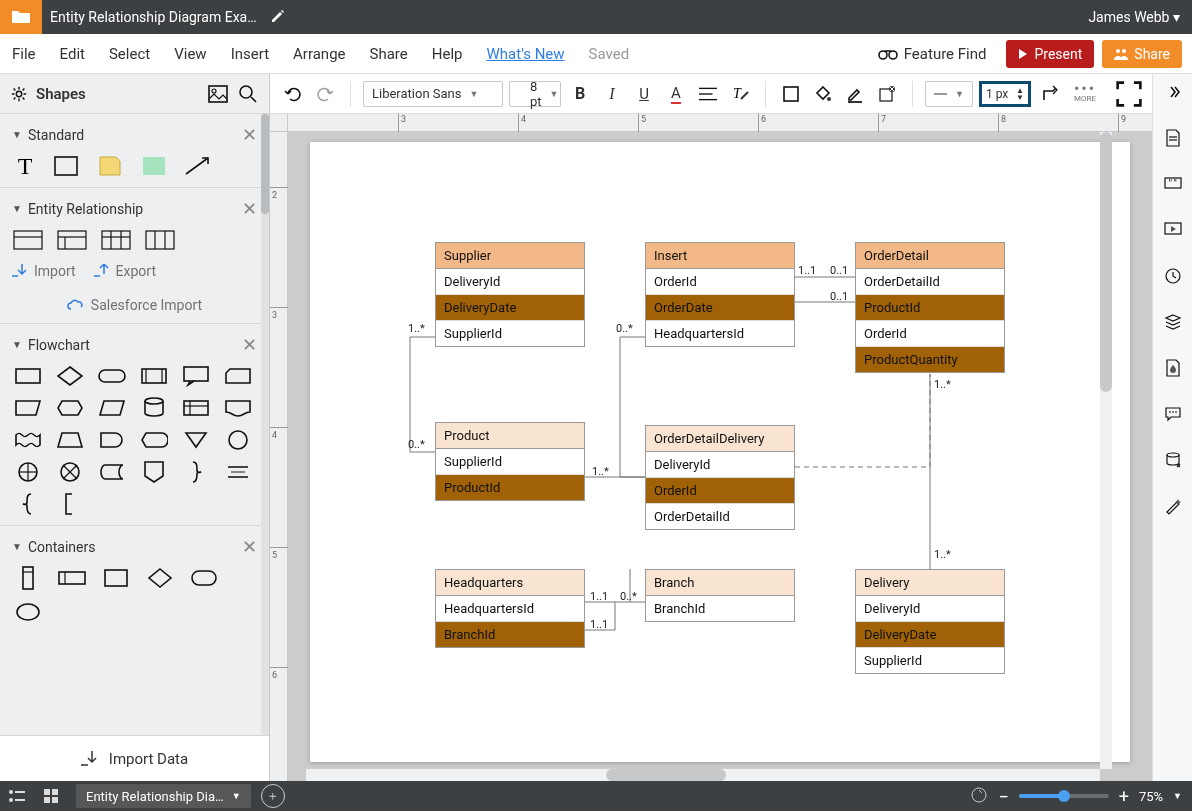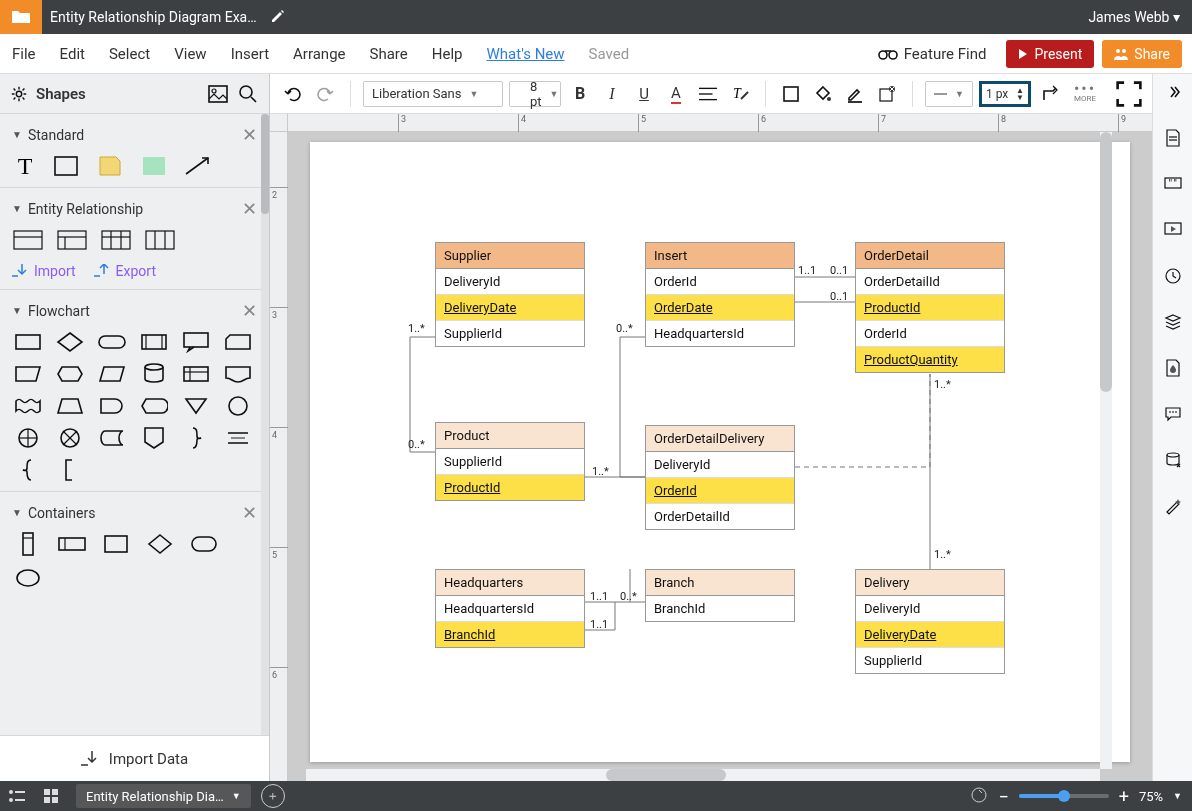--- a/index.html
+++ b/index.html
@@ -25,21 +25,21 @@
 .left-top { height:40px; display:flex; align-items:center; padding:16px 10px; border-bottom:1px solid #d5d7d9; gap:8px;}
 .left-top .gear { width:18px; height:18px;}
 .left-top .title { font-weight:600; font-size:15px; color:#333; flex:1;}
 .left-top .img-ico,.left-top .search-ico{width:22px;height:22px;display:flex;align-items:center;justify-content:center;}
 .cat { border-bottom:1px solid #d5d7d9; padding:10px 12px;}
 .cat-h { display:flex; align-items:center; font-size:14px; color:#333;}
 .cat-h .tri { font-size:10px; margin-right:6px; color:#555;}
 .cat-h .close-x { margin-left:auto; color:#888; font-size:18px; cursor:pointer;}
 .cat-body { padding-top:10px; display:flex; flex-wrap:wrap; gap:12px;}
 .shape-cell { width:32px; height:22px; display:flex; align-items:center; justify-content:center;}
-.er-actions { display:flex; flex-wrap:wrap; gap:18px; padding-top:12px; color:#8b5cf6; font-size:14px;}
+.er-actions { display:flex; flex-wrap:wrap; gap:18px; padding-top:12px; color:#737373; font-size:14px;}
 .er-actions .act{display:flex;align-items:center;gap:6px;cursor:pointer;white-space:nowrap;}
 .left-foot { margin-top:auto; border-top:1px solid #d5d7d9; height:46px; display:flex; align-items:center; justify-content:center; gap:10px; font-size:15px; color:#333; background:#fff;}
 .left-scroll-track{position:absolute;right:0;top:40px;bottom:46px;width:8px;background:#e0e2e4;}
 .left-scroll-thumb{position:absolute;right:0;top:40px;width:8px;height:100px;background:#b9bcbe;border-radius:4px;}
 
 .toolbar{height:40px;border-bottom:1px solid #ddd;display:flex;align-items:center;padding:0 10px;gap:6px;font-size:13px;color:#333;}
 .toolbar .divider{width:1px;height:26px;background:#ddd;margin:0 6px;}
 .toolbar .sel{border:1px solid #c8c8c8;height:26px;display:flex;align-items:center;padding:0 8px;font-size:13px;border-radius:2px;cursor:pointer;}
 .toolbar .tico{width:26px;height:26px;display:flex;align-items:center;justify-content:center;cursor:pointer;color:#333;}
 .toolbar .tico svg{width:18px;height:18px;}
@@ -58,21 +58,21 @@
 .ruler-h .tick{position:absolute;top:0;height:18px;border-left:1px solid #999;padding-left:2px;}
 .canvaswrap{flex:1;display:flex;position:relative;overflow:hidden;}
 .ruler-v{width:18px;background:#edeff1;border-right:1px solid #c9c9c9;position:relative;font-size:9px;color:#666;}
 .ruler-v .tick{position:absolute;left:0;width:18px;border-top:1px solid #999;padding-top:2px;text-align:left;padding-left:2px;}
 .canvas-outer{flex:1;background:#ccc;position:relative;}
 .page{position:absolute;left:22px;top:10px;width:820px;height:620px;background:#fff;box-shadow:0 1px 4px rgba(0,0,0,0.25);}
 .entity{position:absolute;border:1px solid #999;font-size:13px;color:#111;background:#fff;width:150px;}
 .entity .eh{background:#f2b887;padding:5px 8px;font-weight:400;border-bottom:1px solid #999;}
 .entity.pale .eh{background:#f9e4d1;}
 .entity .er{padding:5px 8px;border-bottom:1px solid #ddd;}
-.entity .er.alt{background:#fde047;text-decoration:underline;}
+.entity .er.alt{background:#a16207;}
 .entity .er:last-child{border-bottom:none;}
 
 .connectors{position:absolute;left:22px;top:10px;width:820px;height:620px;pointer-events:none;}
 .connectors text{font-size:11px;fill:#222;}
 
 .right-dock{width:40px;background:#f6f7f8;border-left:1px solid #ddd;display:flex;flex-direction:column;align-items:center;padding-top:6px;gap:22px;color:#555;}
 .right-dock .ri{width:24px;height:24px;display:flex;align-items:center;justify-content:center;cursor:pointer;}
 .vscroll{position:absolute;right:40px;top:58px;width:12px;bottom:12px;background:#f0f1f2;}
 .vscroll .th{position:absolute;top:0;left:0;right:0;height:260px;background:#c6c8ca;border-radius:6px;}
 .hscroll{position:absolute;left:18px;right:52px;bottom:0;height:12px;background:#f0f1f2;}
@@ -242,20 +242,26 @@
             <svg width="16" height="14" viewBox="0 0 16 14">
               <path d="M0 12h6M10 0v10M6 6l4 4 4-4" fill="none" stroke="#2f7de1" stroke-width="1.5"></path>
             </svg>
             <span>Import</span>
           </div>
         <div class="act">
             <svg width="16" height="14" viewBox="0 0 16 14">
               <path d="M0 12h6M10 10V0M6 4l4-4 4 4" fill="none" stroke="#2f7de1" stroke-width="1.5"></path>
             </svg>
             <span>Export</span>
+          </div>
+        <div class="act" style="width:100%;justify-content:center;">
+            <svg width="18" height="12" viewBox="0 0 18 12">
+              <path d="M4 10a3 3 0 010-6 4 4 0 017-1 3 3 0 013 5" fill="none" stroke="#2f7de1" stroke-width="1.5"></path>
+            </svg>
+            <span>Salesforce Import</span>
           </div>
       </div>
     </div>
 
     <div class="cat">
       <div class="cat-h">
           <span class="tri">▼</span>
           <span>Flowchart</span>
           <span class="close-x">✕</span>
         </div>

